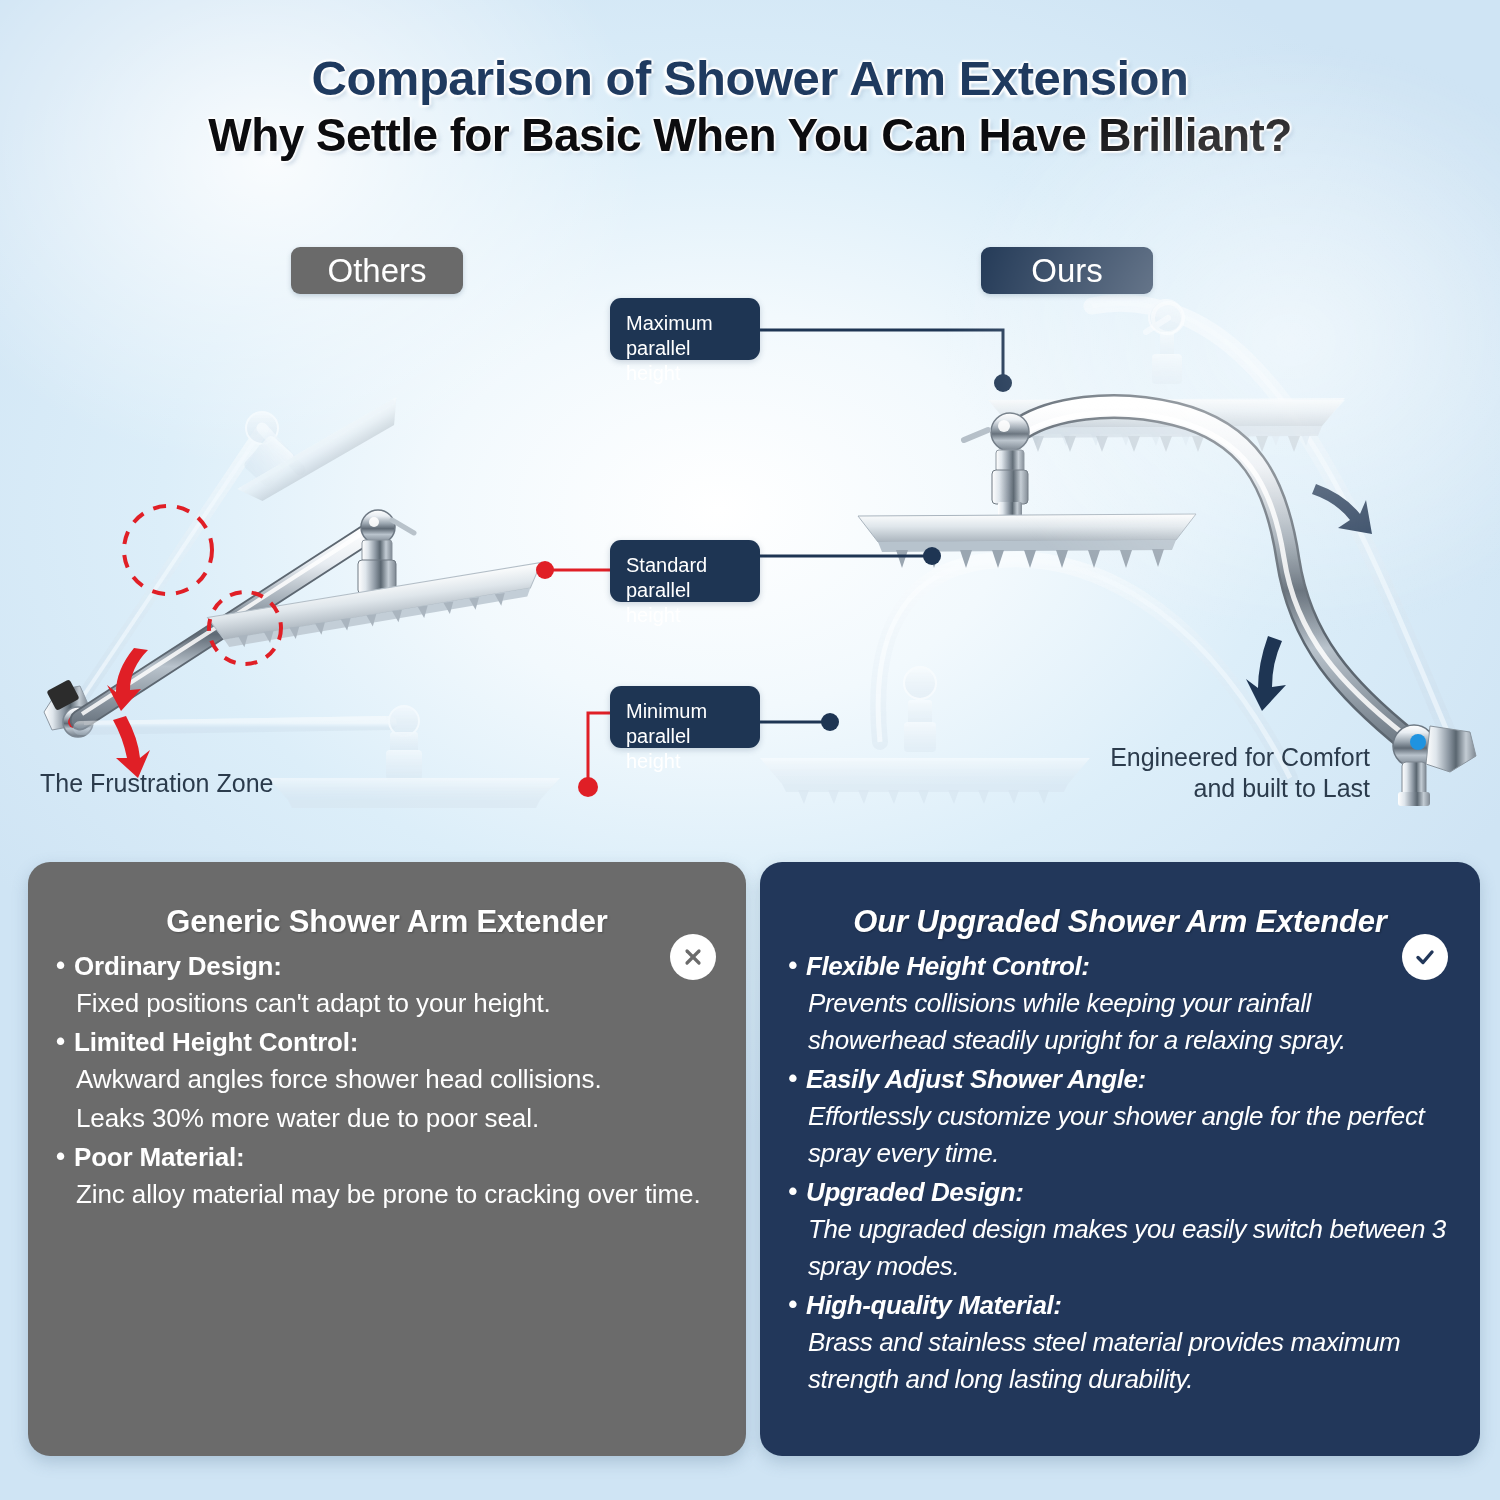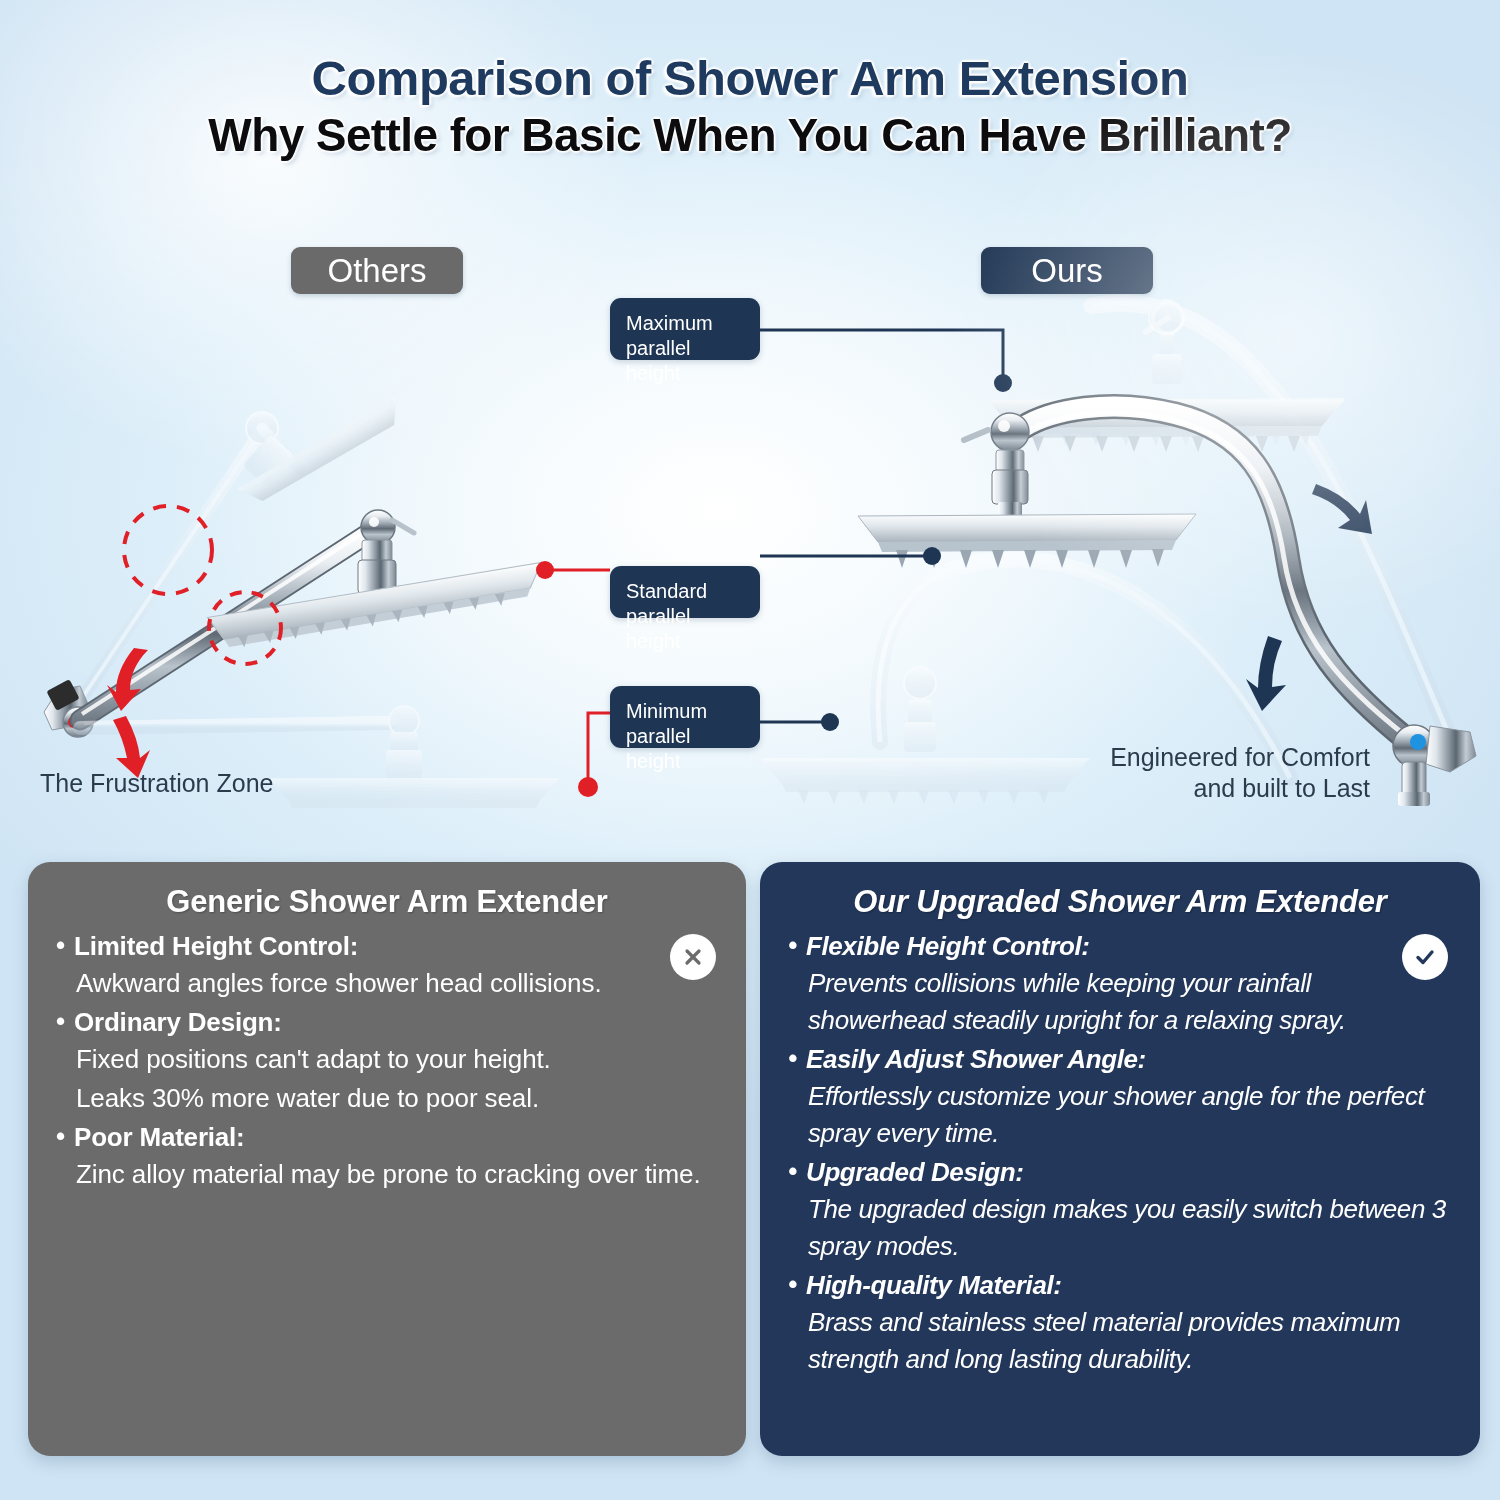--- a/index.html
+++ b/index.html
@@ -91,42 +91,42 @@
     background: #1e3553;
     color: #ffffff;
     border-radius: 11px;
     font-size: 20px;
     line-height: 25px;
     padding: 13px 14px 13px 16px;
     box-sizing: border-box;
     box-shadow: 0 2px 6px rgba(40,70,100,.22);
   }
   .c-max { left: 610px; top: 298px; width: 150px; height: 62px; }
-  .c-std { left: 610px; top: 566px; width: 150px; height: 52px; }
+  .c-std { left: 610px; top: 540px; width: 150px; height: 62px; }
   .c-min { left: 610px; top: 686px; width: 150px; height: 62px; }
 
   
   .connectors { position: absolute; inset: 0; width: 1500px; height: 1500px; pointer-events: none; }
 
   
   .cap {
     position: absolute;
     color: #2b3b4c;
     font-size: 25px;
     line-height: 31px;
   }
   .cap-left  { left: 40px; top: 768px; }
   .cap-right { right: 130px; top: 742px; text-align: right; }
 
   
   .card {
     position: absolute;
     border-radius: 22px;
     box-sizing: border-box;
-    padding: 16px 26px 28px 26px;
+    padding: 36px 26px 28px 26px;
     box-shadow: 0 6px 16px rgba(80,110,140,.28);
   }
   .card-bad  { left: 28px;  top: 862px; width: 718px; height: 594px; background: #6b6b6b; }
   .card-good { left: 760px; top: 862px; width: 720px; height: 594px; background: #22375a; font-style: italic; }
 
   .card-title {
     text-align: center;
     color: #ffffff;
     font-size: 31px;
     font-weight: bold;
@@ -451,26 +451,26 @@
   <div class="card card-bad">
     <div class="card-title">Generic Shower Arm Extender</div>
     <div class="mark mark-bad">
       <svg width="28" height="28" viewBox="0 0 28 28" xmlns="http://www.w3.org/2000/svg">
         <line x1="8" y1="8" x2="20" y2="20" stroke="#6b6b6b" stroke-width="3.2" stroke-linecap="round"></line>
         <line x1="20" y1="8" x2="8" y2="20" stroke="#6b6b6b" stroke-width="3.2" stroke-linecap="round"></line>
       </svg>
     </div>
     <ul class="feats">
       <li>
+        <div class="feat-head">Ordinary Design:</div>
+        <div class="feat-body">Fixed positions can't adapt to your height.</div>
+      </li>
+      <li>
         <div class="feat-head">Limited Height Control:</div>
         <div class="feat-body">Awkward angles force shower head collisions.</div>
-      </li>
-      <li>
-        <div class="feat-head">Ordinary Design:</div>
-        <div class="feat-body">Fixed positions can't adapt to your height.</div>
       </li>
       <li>
         <div class="feat-body">Leaks 30% more water due to poor seal.</div>
       </li>
       <li>
         <div class="feat-head">Poor Material:</div>
         <div class="feat-body">Zinc alloy material may be prone to cracking over time.</div>
       </li>
     </ul>
   </div>

